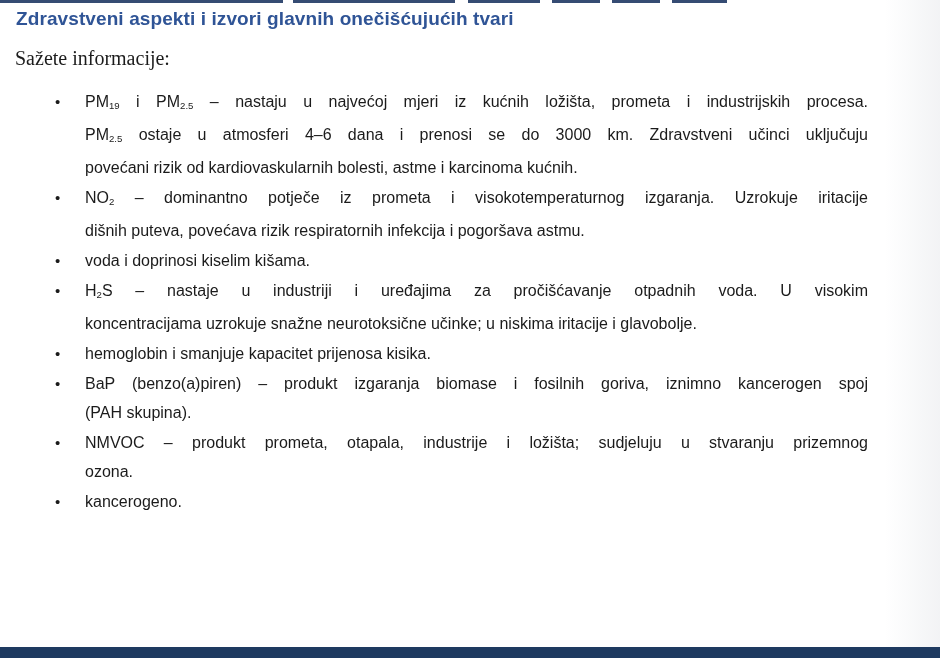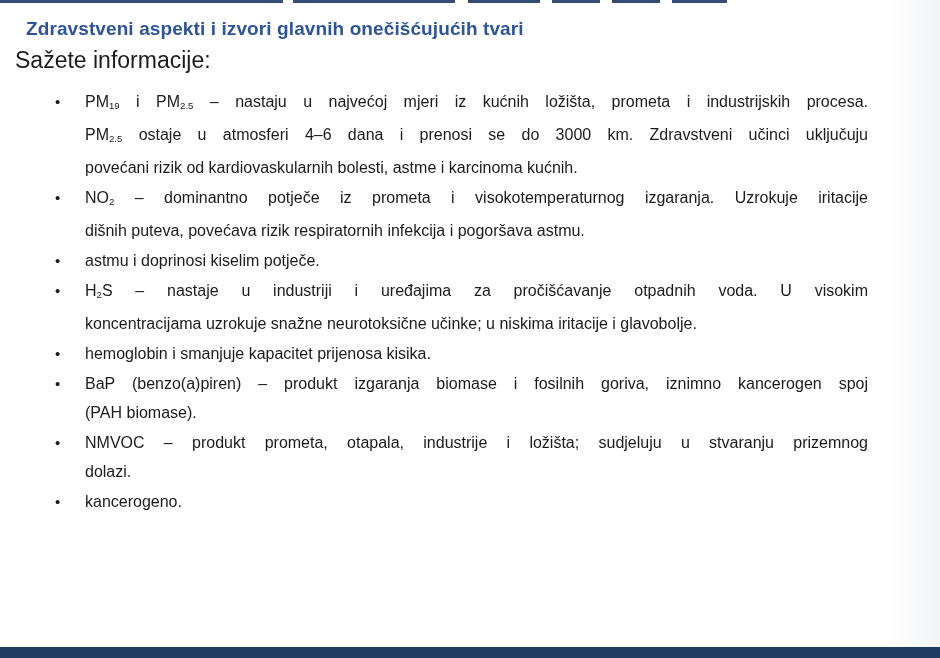--- a/index.html
+++ b/index.html
@@ -16,28 +16,28 @@
   .top-strip { position: absolute; top: 0; left: 0; height: 3px; width: 940px; }
   .top-strip span { position: absolute; top: 0; height: 3px; background: #1f3864; opacity: 0.9; }
   .seg1 { left: 0;   width: 283px; }
   .seg2 { left: 293px; width: 162px; }
   .seg3 { left: 468px; width: 72px; }
   .seg4 { left: 552px; width: 48px; }
   .seg5 { left: 612px; width: 48px; }
   .seg6 { left: 672px; width: 55px; }
 
   .title {
-    position: absolute; left: 14px; top: 6px; margin: 12px;
+    position: absolute; left: 14px; top: 6px; margin: 2px;
     font-size: 19px; font-weight: 600;
     color: #2F5496;
     letter-spacing: 0.1px;
   }
   .intro {
     position: absolute; left: 15px; top: 47px;
-    font-size: 23px; color: #1c1c1c;
+    font-size: 20px; color: #1c1c1c; font-family: Liberation Serif, serif;
   }
 
   ul.bullets {
     position: absolute; left: 0; top: 87px;
     margin: 0; padding: 0 0 0 85px;
     width: 783px;
     list-style: none;
   }
   ul.bullets li {
     position: relative;
@@ -91,40 +91,40 @@
         <div class="line">PM<sub>2.5</sub> ostaje u atmosferi 4–6 dana i prenosi se do 3000 km. Zdravstveni učinci uključuju</div>
         <div class="line last">povećani rizik od kardiovaskularnih bolesti, astme i karcinoma kućnih.</div>
       </li>
       <li>
         <span class="marker">•</span>
         <div class="line">NO<sub>2</sub> – dominantno potječe iz prometa i visokotemperaturnog izgaranja. Uzrokuje iritacije</div>
         <div class="line last">dišnih puteva, povećava rizik respiratornih infekcija i pogoršava astmu.</div>
       </li>
       <li>
         <span class="marker">•</span>
-        <div class="line last">astmu i doprinosi kiselim potječe.</div>
+        <div class="line last">voda i doprinosi kiselim kišama.</div>
       </li>
       <li>
         <span class="marker">•</span>
         <div class="line">H<sub>2</sub>S – nastaje u industriji i uređajima za pročišćavanje otpadnih voda. U visokim</div>
         <div class="line last">koncentracijama uzrokuje snažne neurotoksične učinke; u niskima iritacije i glavobolje.</div>
       </li>
       <li>
         <span class="marker">•</span>
         <div class="line last">hemoglobin i smanjuje kapacitet prijenosa kisika.</div>
       </li>
       <li>
         <span class="marker">•</span>
         <div class="line">BaP (benzo(a)piren) – produkt izgaranja biomase i fosilnih goriva, iznimno kancerogen spoj</div>
-        <div class="line last">(PAH biomase).</div>
+        <div class="line last">(PAH skupina).</div>
       </li>
       <li>
         <span class="marker">•</span>
         <div class="line">NMVOC – produkt prometa, otapala, industrije i ložišta; sudjeluju u stvaranju prizemnog</div>
-        <div class="line last">dolazi.</div>
+        <div class="line last">ozona.</div>
       </li>
       <li>
         <span class="marker">•</span>
         <div class="line last">kancerogeno.</div>
       </li>
     </ul>
 
   <div class="edge-shade"></div>
 
   <div class="bottom-bar"></div>

